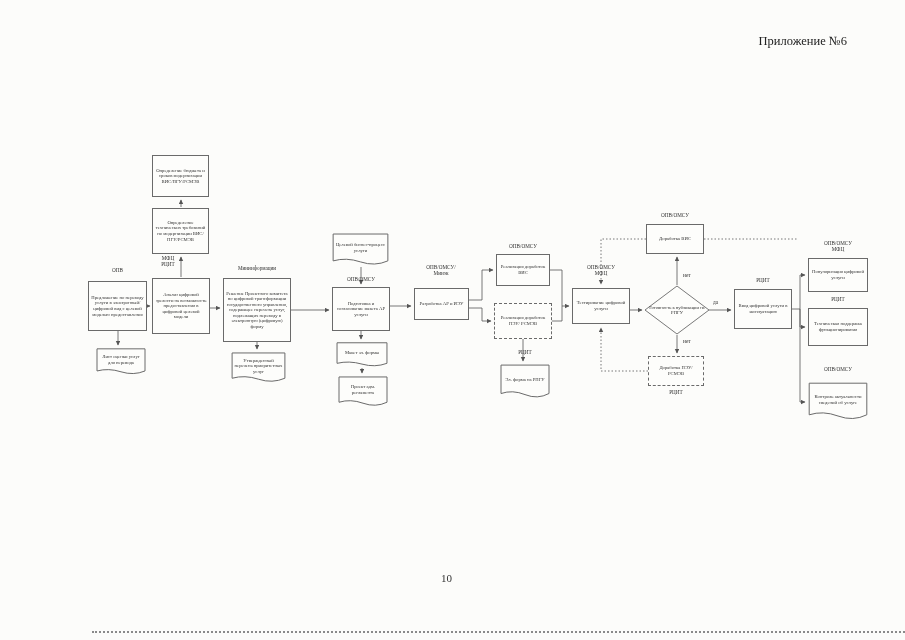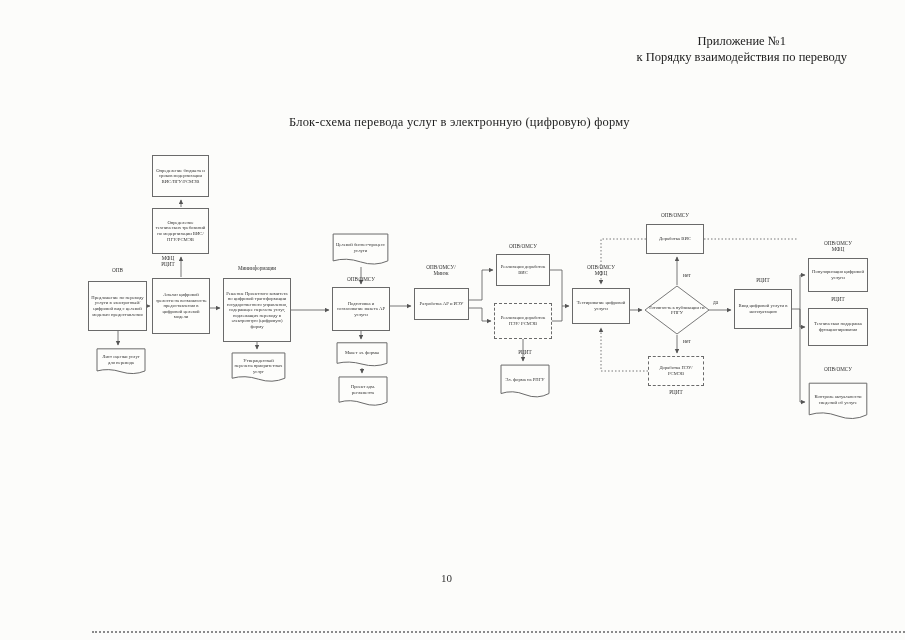--- a/index.html
+++ b/index.html
@@ -42,25 +42,23 @@
     border-top: 2px dotted #8a8a8a; height: 0;
   }
   svg.overlay { position: absolute; inset: 0; pointer-events: none; }
 </style>
 </head>
 <body>
 
 <div class="page">
 
   <div class="hdr">
-    <div>Приложение №1</div>
-    <div>к Порядку взаимодействия по переводу</div>
+    <div>Приложение №6</div>
   </div>
 
-  <div class="title">Блок-схема перевода услуг в электронную (цифровую) форму</div>
 
   <svg class="overlay" width="905" height="640" viewBox="0 0 905 640">
     <defs>
       <marker id="ah" markerWidth="7" markerHeight="7" refX="5.5" refY="3" orient="auto">
         <path d="M0,0 L6,3 L0,6 Z" fill="#555"></path>
       </marker>
     </defs>
     <g stroke="#555" stroke-width="0.8" fill="none">
       <path d="M147,306 H150" marker-end="url(#ah)"></path>
       <path d="M118,331 V345" marker-end="url(#ah)"></path>

